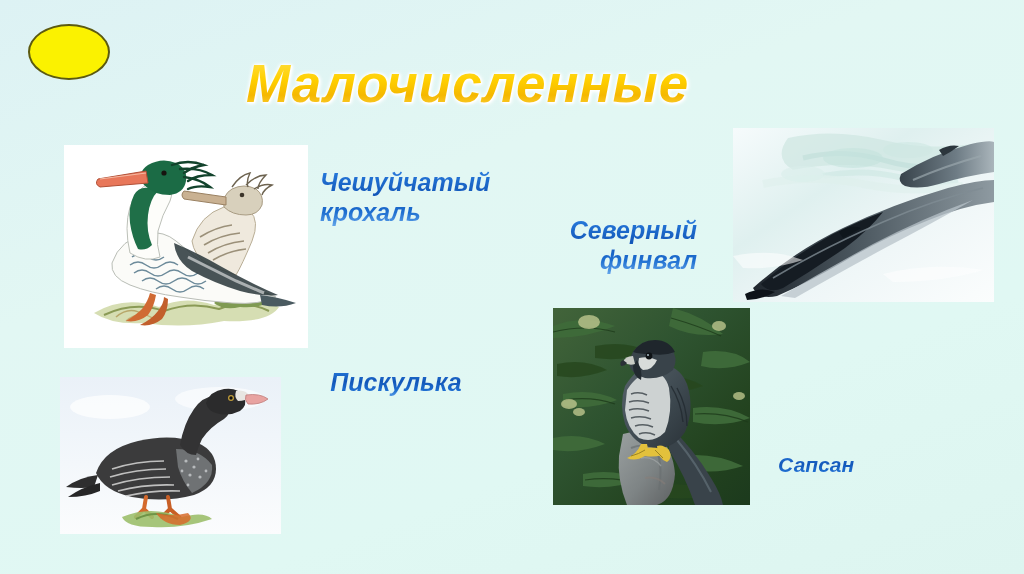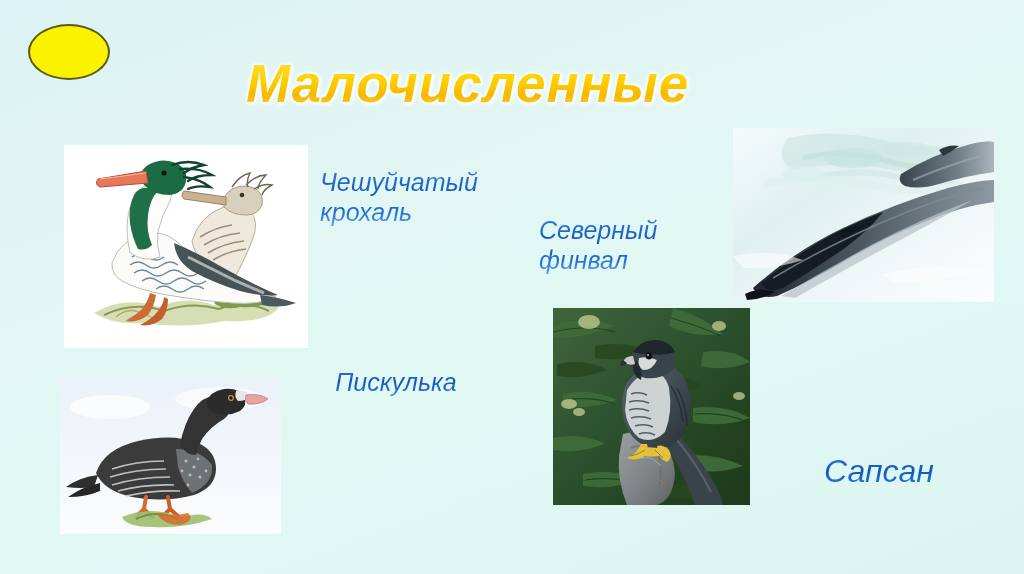--- a/index.html
+++ b/index.html
@@ -45,34 +45,34 @@
     background-clip: text;
     -webkit-text-fill-color: transparent;
     text-shadow: none;
     filter: drop-shadow(0 0 1px #ffffff) drop-shadow(0 0 2px #ffffff) drop-shadow(1px 1px 0 rgba(255,255,255,.9));
     white-space: nowrap;
   }
 
   
   .label {
     position: absolute;
-    font-weight: normal;
+    font-weight: bold;
     font-style: italic;
     color: #1763c6;
     background: linear-gradient(180deg,#2a7fe0 0%,#1257b8 45%,#1e6fd0 75%,#66a8ea 100%);
     -webkit-background-clip: text;
     background-clip: text;
     -webkit-text-fill-color: transparent;
     filter: drop-shadow(0 0 .6px rgba(255,255,255,.95));
     line-height: 1.18;
   }
   .label-merganser { left: 320px; top: 168px; font-size: 25px; width: 185px; }
-  .label-finwhale  { left: 539px; top: 216px; font-size: 25px; width: 180px; }
+  .label-finwhale  { left: 517px; top: 216px; font-size: 25px; width: 180px; text-align: right; }
   .label-goose     { left: 310px; top: 368px; font-size: 25px; width: 172px; text-align: center; }
-  .label-peregrine { left: 778px; top: 453px; font-size: 32px; width: 180px; margin-left: 46px; }
+  .label-peregrine { left: 778px; top: 453px; font-size: 21px; width: 180px; }
 
   
   .pic {
     position: absolute;
     overflow: hidden;
     background: #ffffff;
   }
   .pic svg { display: block; width: 100%; height: 100%; }
 
   #pic-merganser { left: 64px;  top: 145px; width: 244px; height: 203px; }

